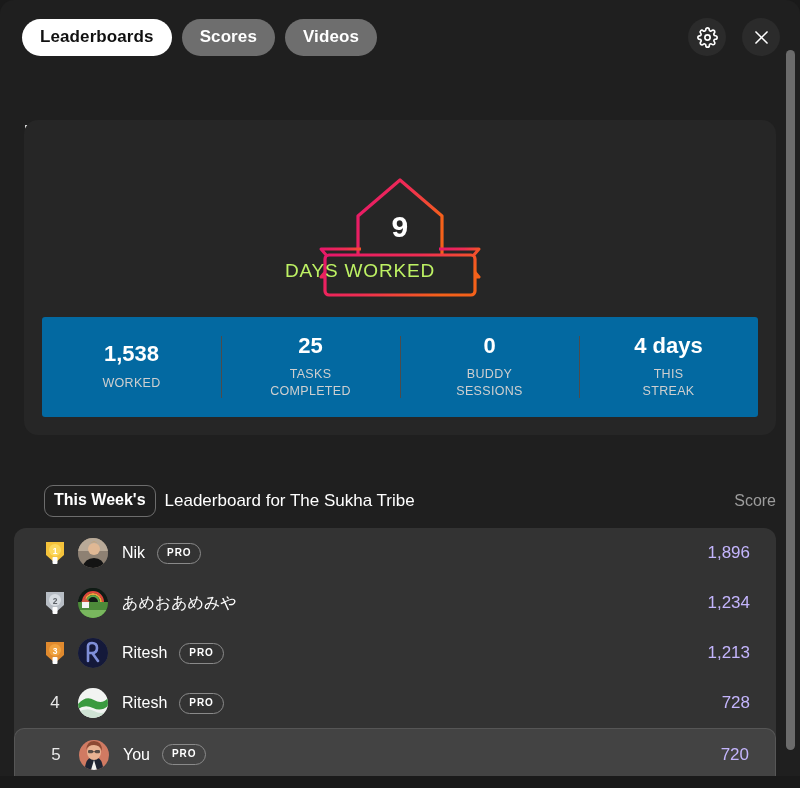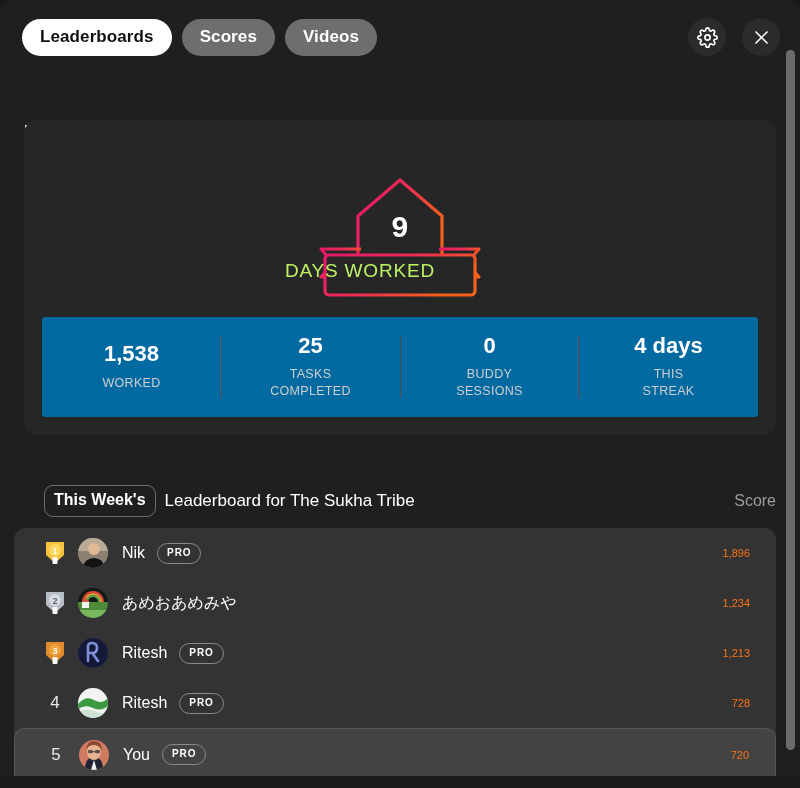--- a/index.html
+++ b/index.html
@@ -175,21 +175,21 @@
   .pro {
     margin-left: 12px;
     border: 1px solid #8a8a8a;
     border-radius: 999px;
     padding: 4px 9px 5px;
     font-size: 10px; font-weight: 700; color: #ffffff;
     letter-spacing: .9px; line-height: 1;
   }
   .score {
     margin-left: auto;
-    font-size: 11px; color: #f97316;
+    font-size: 17px; color: #c4b5fd;
   }
 
   
   .scrollbar-track {
     position: absolute; right: 3px; top: 0; bottom: 0;
     width: 12px;
   }
   .scrollbar-thumb {
     position: absolute; right: 2px; top: 50px;
     width: 9px; height: 700px;

